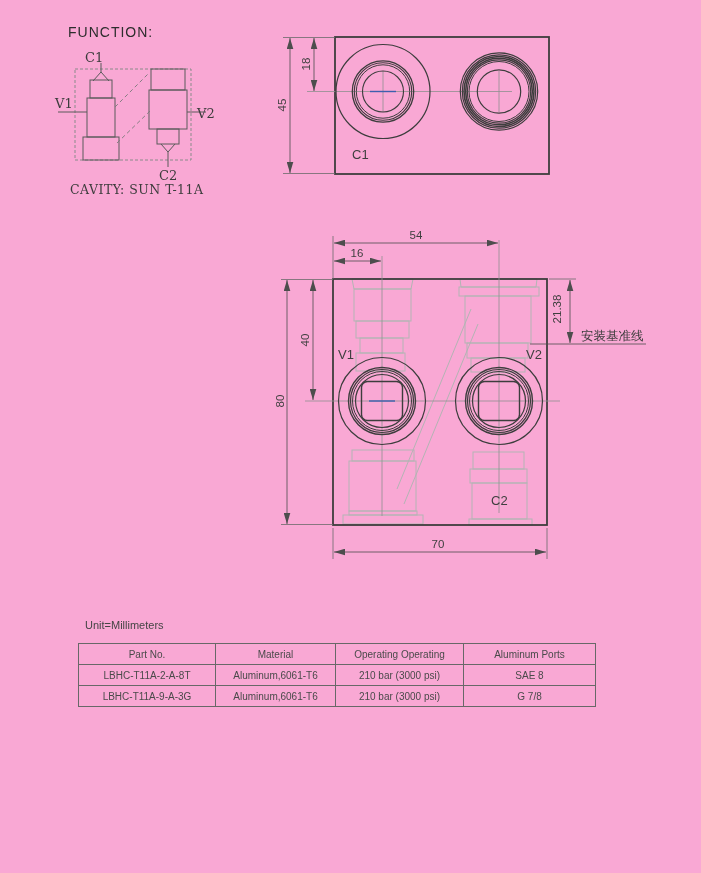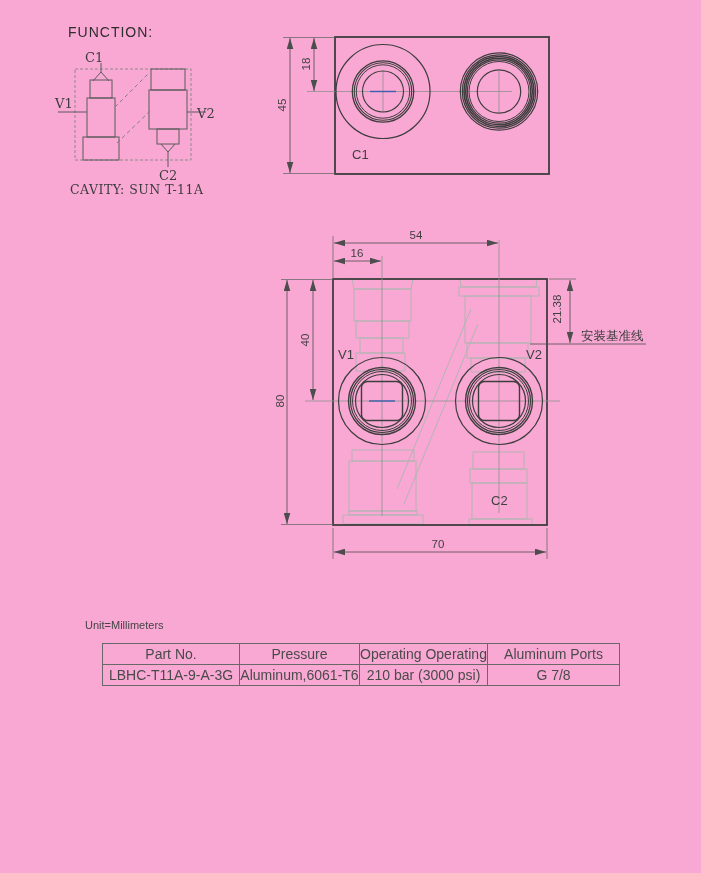--- a/index.html
+++ b/index.html
@@ -8,21 +8,21 @@
     font-family:"Liberation Sans",sans-serif;
   }
   #drawing{position:absolute;left:0;top:0;}
   .heading{
     position:absolute;left:68px;top:24px;font-size:14px;color:#2d2d2d;
     letter-spacing:1px;font-weight:500;
   }
   .unit-note{position:absolute;left:85px;top:619px;font-size:11px;color:#454545;}
   table.spec{
     position:absolute;left:78px;top:643px;width:517px;border-collapse:collapse;
-    table-layout:fixed;font-size:14px;color:#4a4a4a;margin-left:24px;
+    table-layout:fixed;font-size:10px;color:#4a4a4a;
   }
   table.spec td,table.spec th{
     border:1px solid #686868;text-align:center;font-weight:normal;
     height:20px;padding:0;overflow:hidden;white-space:nowrap;
   }
   
   .main{stroke:#3d3d3d;fill:none;}
   .blk{stroke:#3d3d3d;stroke-width:1.8;fill:none;}
   .lite{stroke:#b4b4b4;stroke-width:1;fill:none;}
   .cl{stroke:#8f8f8f;stroke-width:.8;fill:none;}
@@ -229,23 +229,29 @@
   <table class="spec">
     <colgroup>
       <col style="width:137px">
         <col style="width:120px">
         <col style="width:128px">
         <col style="width:132px">
     </colgroup>
     <tbody>
       <tr>
         <th>Part No.</th>
-        <th>Pressure</th>
+        <th>Material</th>
         <th>Operating Operating</th>
         <th>Aluminum Ports</th>
+      </tr>
+      <tr>
+        <td>LBHC-T11A-2-A-8T</td>
+        <td>Aluminum,6061-T6</td>
+        <td>210 bar (3000 psi)</td>
+        <td>SAE 8</td>
       </tr>
       <tr>
         <td>LBHC-T11A-9-A-3G</td>
         <td>Aluminum,6061-T6</td>
         <td>210 bar (3000 psi)</td>
         <td>G 7/8</td>
       </tr>
     </tbody>
   </table>
 

